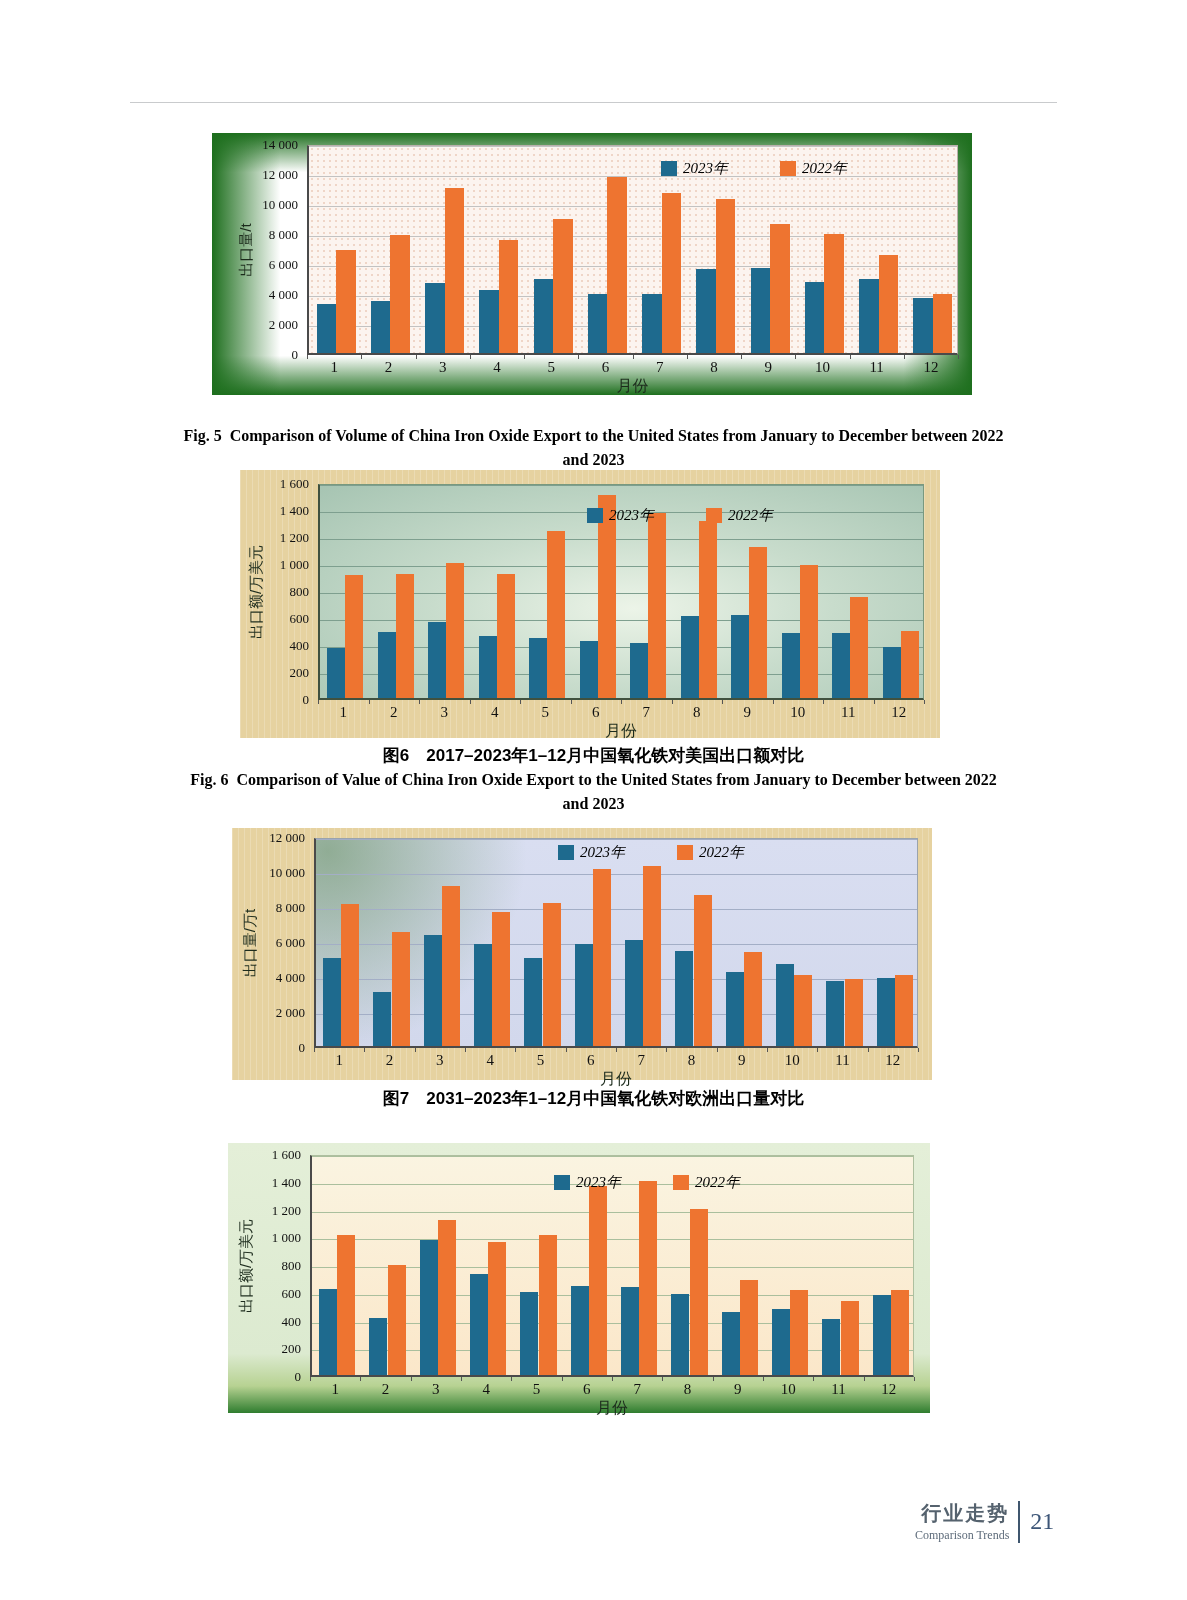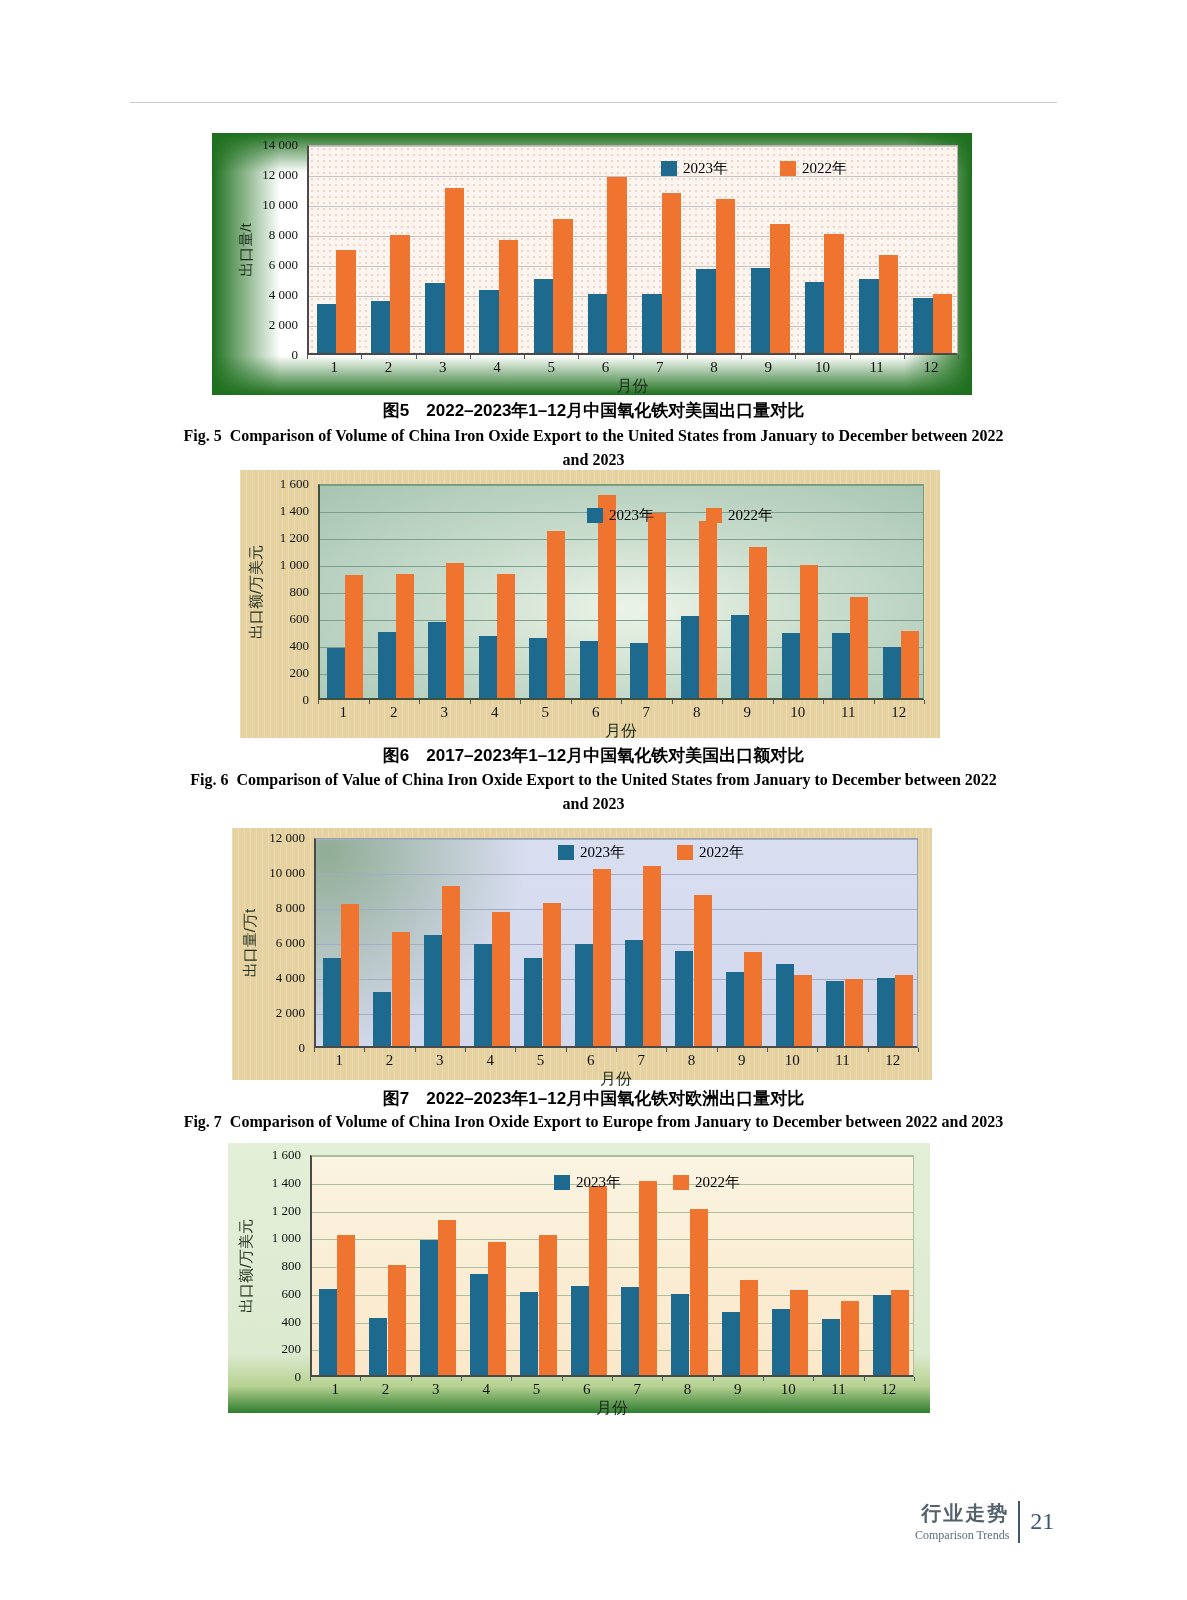--- a/index.html
+++ b/index.html
@@ -40,21 +40,21 @@
 
   .gridline{position:absolute;left:0;width:100%;height:1px;}
   .bar{position:absolute;bottom:0;}
   .y-tick{position:absolute;text-align:right;font-family:"Liberation Serif",serif;
         font-size:13px;color:#111;line-height:16px;}
   .x-tick{position:absolute;text-align:center;font-family:"Liberation Serif",serif;
         font-size:15px;color:#111;line-height:16px;}
   .tick-mark{position:absolute;width:1px;height:4px;background:#555;}
   .axis-title-y{position:absolute;font-size:15px;color:#1c2b1c;white-space:nowrap;}
   .axis-title-x{position:absolute;font-size:16px;color:#1c2b1c;text-align:center;}
-  .legend{position:absolute;display:flex;align-items:flex-end;}
+  .legend{position:absolute;display:flex;align-items:flex-end;font-style:italic;}
   .legend-item{display:flex;align-items:center;margin-right:52px;
         font-family:"Liberation Serif",serif;font-size:15px;color:#000;white-space:nowrap;}
   .legend-swatch{width:16px;height:15px;margin-right:6px;display:inline-block;}
 
   
   .cap-cn{position:absolute;left:0;width:100%;text-align:center;font-weight:bold;
         font-size:17px;color:#000;}
   .cap-en{position:absolute;left:0;width:100%;text-align:center;font-weight:bold;
         font-family:"Liberation Serif",serif;font-size:16px;line-height:24px;color:#000;white-space:pre-line;}
 
@@ -146,21 +146,20 @@
       <div class="tick-mark" style="left: 420.5px; top: 222px;"></div>
       <div class="tick-mark" style="left: 474.8px; top: 222px;"></div>
       <div class="tick-mark" style="left: 529px; top: 222px;"></div>
       <div class="tick-mark" style="left: 583.3px; top: 222px;"></div>
       <div class="tick-mark" style="left: 637.5px; top: 222px;"></div>
       <div class="tick-mark" style="left: 691.8px; top: 222px;"></div>
       <div class="tick-mark" style="left: 746px; top: 222px;"></div>
       <div class="axis-title-y" style="left: 34px; top: 117px; transform: translate(-50%, -50%) rotate(-90deg);">出口量/t</div>
       <div class="axis-title-x" style="left: 95px; width: 651px; top: 243px;">月份</div>
     </div>
-  <div class="cap-cn" style="top:399px">图5　2022–2023年1–12月中国氧化铁对美国出口量对比</div>
   <div class="cap-en" style="top:424px">Fig. 5&nbsp;&nbsp;Comparison of Volume of China Iron Oxide Export to the United States from January to December between 2022
 and 2023</div>
 
   <div id="chart-1" class="chart-panel">
       <div class="plot plot-1" style="left: 78px; top: 14px; width: 606px; height: 216px;">
         <div class="gridline" style="top: 189px; background: rgb(126, 159, 143);"></div>
         <div class="gridline" style="top: 162px; background: rgb(126, 159, 143);"></div>
         <div class="gridline" style="top: 135px; background: rgb(126, 159, 143);"></div>
         <div class="gridline" style="top: 108px; background: rgb(126, 159, 143);"></div>
         <div class="gridline" style="top: 81px; background: rgb(126, 159, 143);"></div>
@@ -314,22 +313,21 @@
       <div class="tick-mark" style="left: 384px; top: 220px;"></div>
       <div class="tick-mark" style="left: 434.3px; top: 220px;"></div>
       <div class="tick-mark" style="left: 484.7px; top: 220px;"></div>
       <div class="tick-mark" style="left: 535px; top: 220px;"></div>
       <div class="tick-mark" style="left: 585.3px; top: 220px;"></div>
       <div class="tick-mark" style="left: 635.7px; top: 220px;"></div>
       <div class="tick-mark" style="left: 686px; top: 220px;"></div>
       <div class="axis-title-y" style="left: 18px; top: 115px; transform: translate(-50%, -50%) rotate(-90deg);">出口量/万t</div>
       <div class="axis-title-x" style="left: 82px; width: 604px; top: 241px;">月份</div>
     </div>
-  <div class="cap-cn" style="top:1087px">图7　2022–2023年1–12月中国氧化铁对欧洲出口量对比</div>
-  <div class="cap-en" style="top:1110px">Fig. 7&nbsp;&nbsp;Comparison of Volume of China Iron Oxide Export to Europe from January to December between 2022 and 2023</div>
+  <div class="cap-cn" style="top:1087px">图7　2031–2023年1–12月中国氧化铁对欧洲出口量对比</div>
 
   <div id="chart-3" class="chart-panel">
       <div class="plot plot-3" style="left: 82px; top: 12px; width: 604px; height: 222px;">
         <div class="gridline" style="top: 194px; background: rgb(170, 191, 157);"></div>
         <div class="gridline" style="top: 167px; background: rgb(170, 191, 157);"></div>
         <div class="gridline" style="top: 139px; background: rgb(170, 191, 157);"></div>
         <div class="gridline" style="top: 111px; background: rgb(170, 191, 157);"></div>
         <div class="gridline" style="top: 83px; background: rgb(170, 191, 157);"></div>
         <div class="gridline" style="top: 56px; background: rgb(170, 191, 157);"></div>
         <div class="gridline" style="top: 28px; background: rgb(170, 191, 157);"></div>

